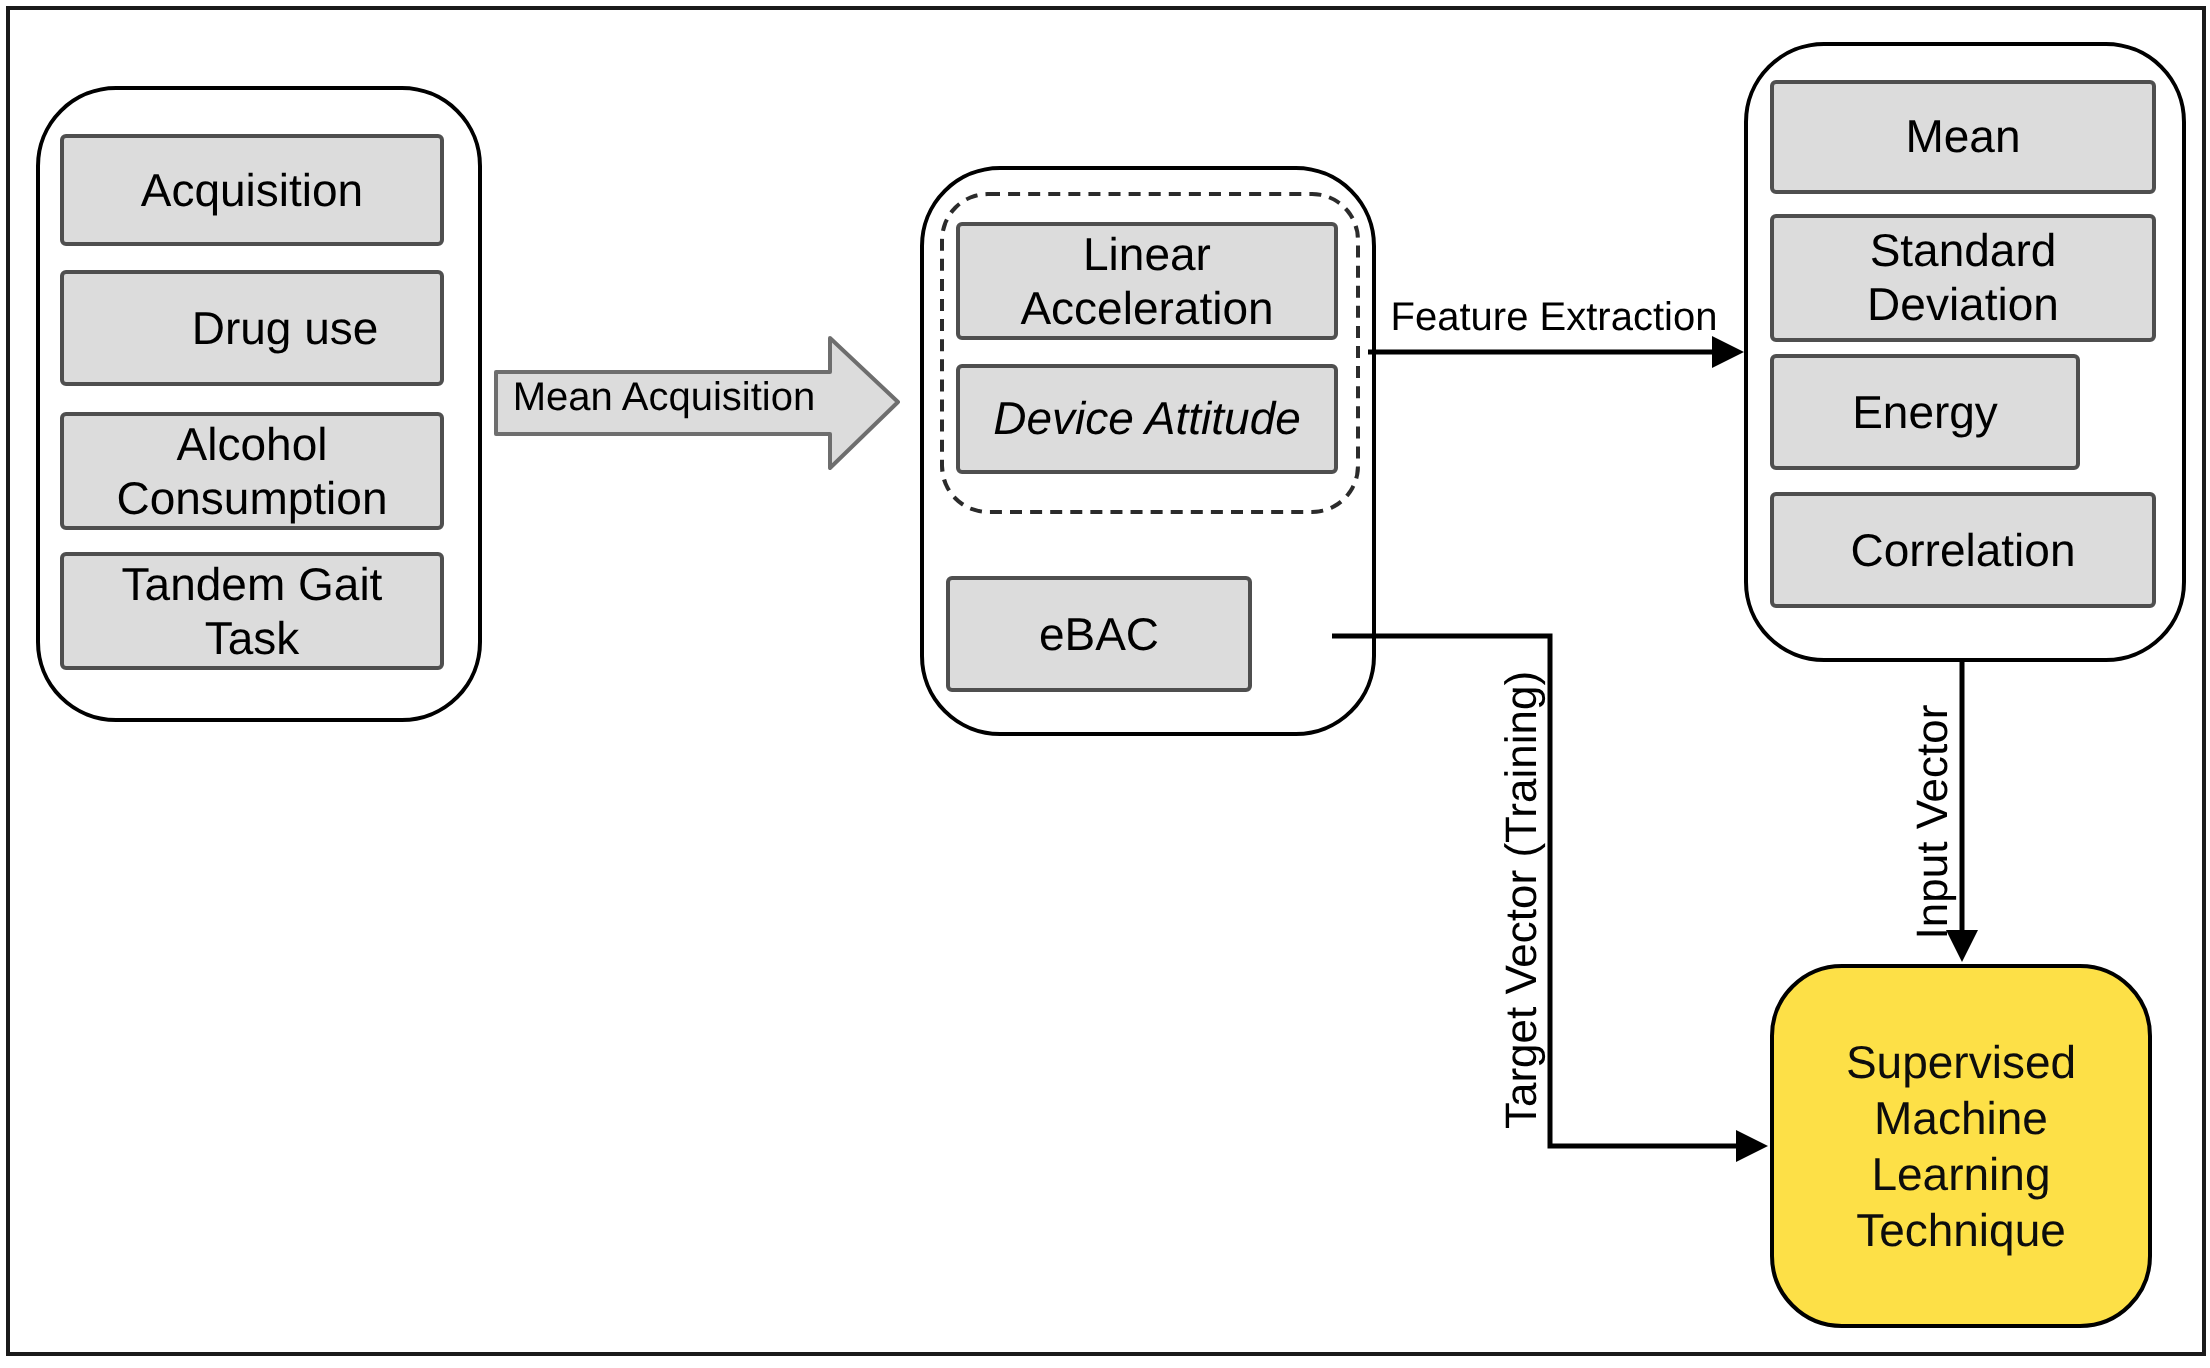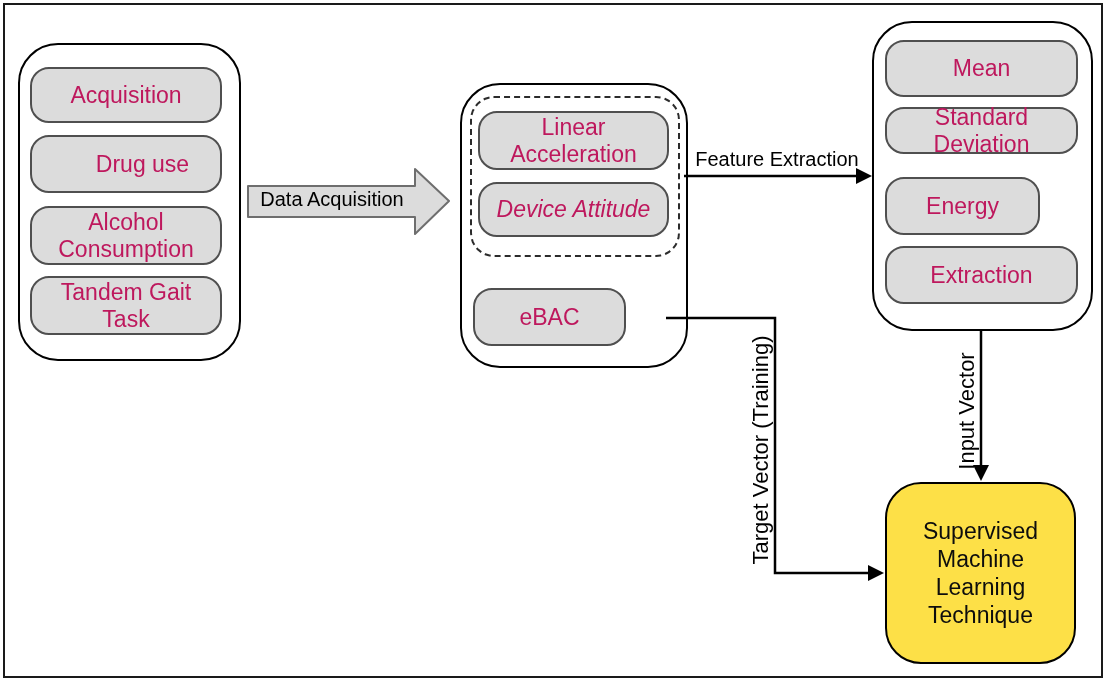--- a/index.html
+++ b/index.html
@@ -24,24 +24,24 @@
   .dashedbox{
     position:absolute;
     border:2px dashed #2b2b2b;
     border-radius:24px;
     z-index:2;
   }
   .gbox{
     position:absolute;
     background:#dcdcdc;
     border:2px solid #4f4f4f;
-    border-radius:19px;
+    border-radius:3px;
     display:flex;align-items:center;justify-content:center;
     text-align:center;
-    font-size:23px;line-height:27px;color:#be185d;
+    font-size:23px;line-height:27px;color:#000000;
     white-space:pre-line;
     z-index:10;
     box-sizing:border-box;
   }
   .mlbox{
     position:absolute;
     border:2.5px solid #000;
     border-radius:36px;
     background:#fde047;
     display:flex;align-items:center;justify-content:center;
@@ -98,34 +98,34 @@
     <polygon points="884,573 868,565 868,581" fill="#000"></polygon>
   </svg>
 
   <div class="gbox" style="left:30px;top:67px;width:192px;height:56px;">Acquisition</div>
   <div class="gbox" style="left:30px;top:135px;width:192px;height:58px;padding-left:33px;">Drug use</div>
   <div class="gbox" style="left:30px;top:206px;width:192px;height:59px;">Alcohol
 Consumption</div>
   <div class="gbox" style="left:30px;top:276px;width:192px;height:59px;">Tandem Gait
 Task</div>
 
-  <div class="arrowlabel" style="left:250px;top:188px;width:164px;">Data Acquisition</div>
+  <div class="arrowlabel" style="left:250px;top:188px;width:164px;">Mean Acquisition</div>
 
   <div class="gbox" style="left:478px;top:111px;width:191px;height:59px;">Linear
 Acceleration</div>
   <div class="gbox" style="left:478px;top:182px;width:191px;height:55px;font-style:italic;">Device Attitude</div>
   <div class="gbox" style="left:473px;top:288px;width:153px;height:58px;">eBAC</div>
 
   <div class="arrowlabel" style="left:686px;top:148px;width:182px;">Feature Extraction</div>
 
   <div class="gbox" style="left:885px;top:40px;width:193px;height:57px;">Mean</div>
-  <div class="gbox" style="left:885px;top:107px;width:193px;height:47px;">Standard
+  <div class="gbox" style="left:885px;top:107px;width:193px;height:64px;">Standard
 Deviation</div>
   <div class="gbox" style="left:885px;top:177px;width:155px;height:58px;">Energy</div>
-  <div class="gbox" style="left:885px;top:246px;width:193px;height:58px;">Extraction</div>
+  <div class="gbox" style="left:885px;top:246px;width:193px;height:58px;">Correlation</div>
 
   <div class="vlabel" style="left:903px;top:399px;width:125px;height:24px;">Input Vector</div>
   <div class="vlabel" style="left:640px;top:438px;width:240px;height:24px;">Target Vector (Training)</div>
 
   <div class="mlbox" style="left:885px;top:482px;width:191px;height:182px;">Supervised
 Machine
 Learning
 Technique</div>
 
 </div>

